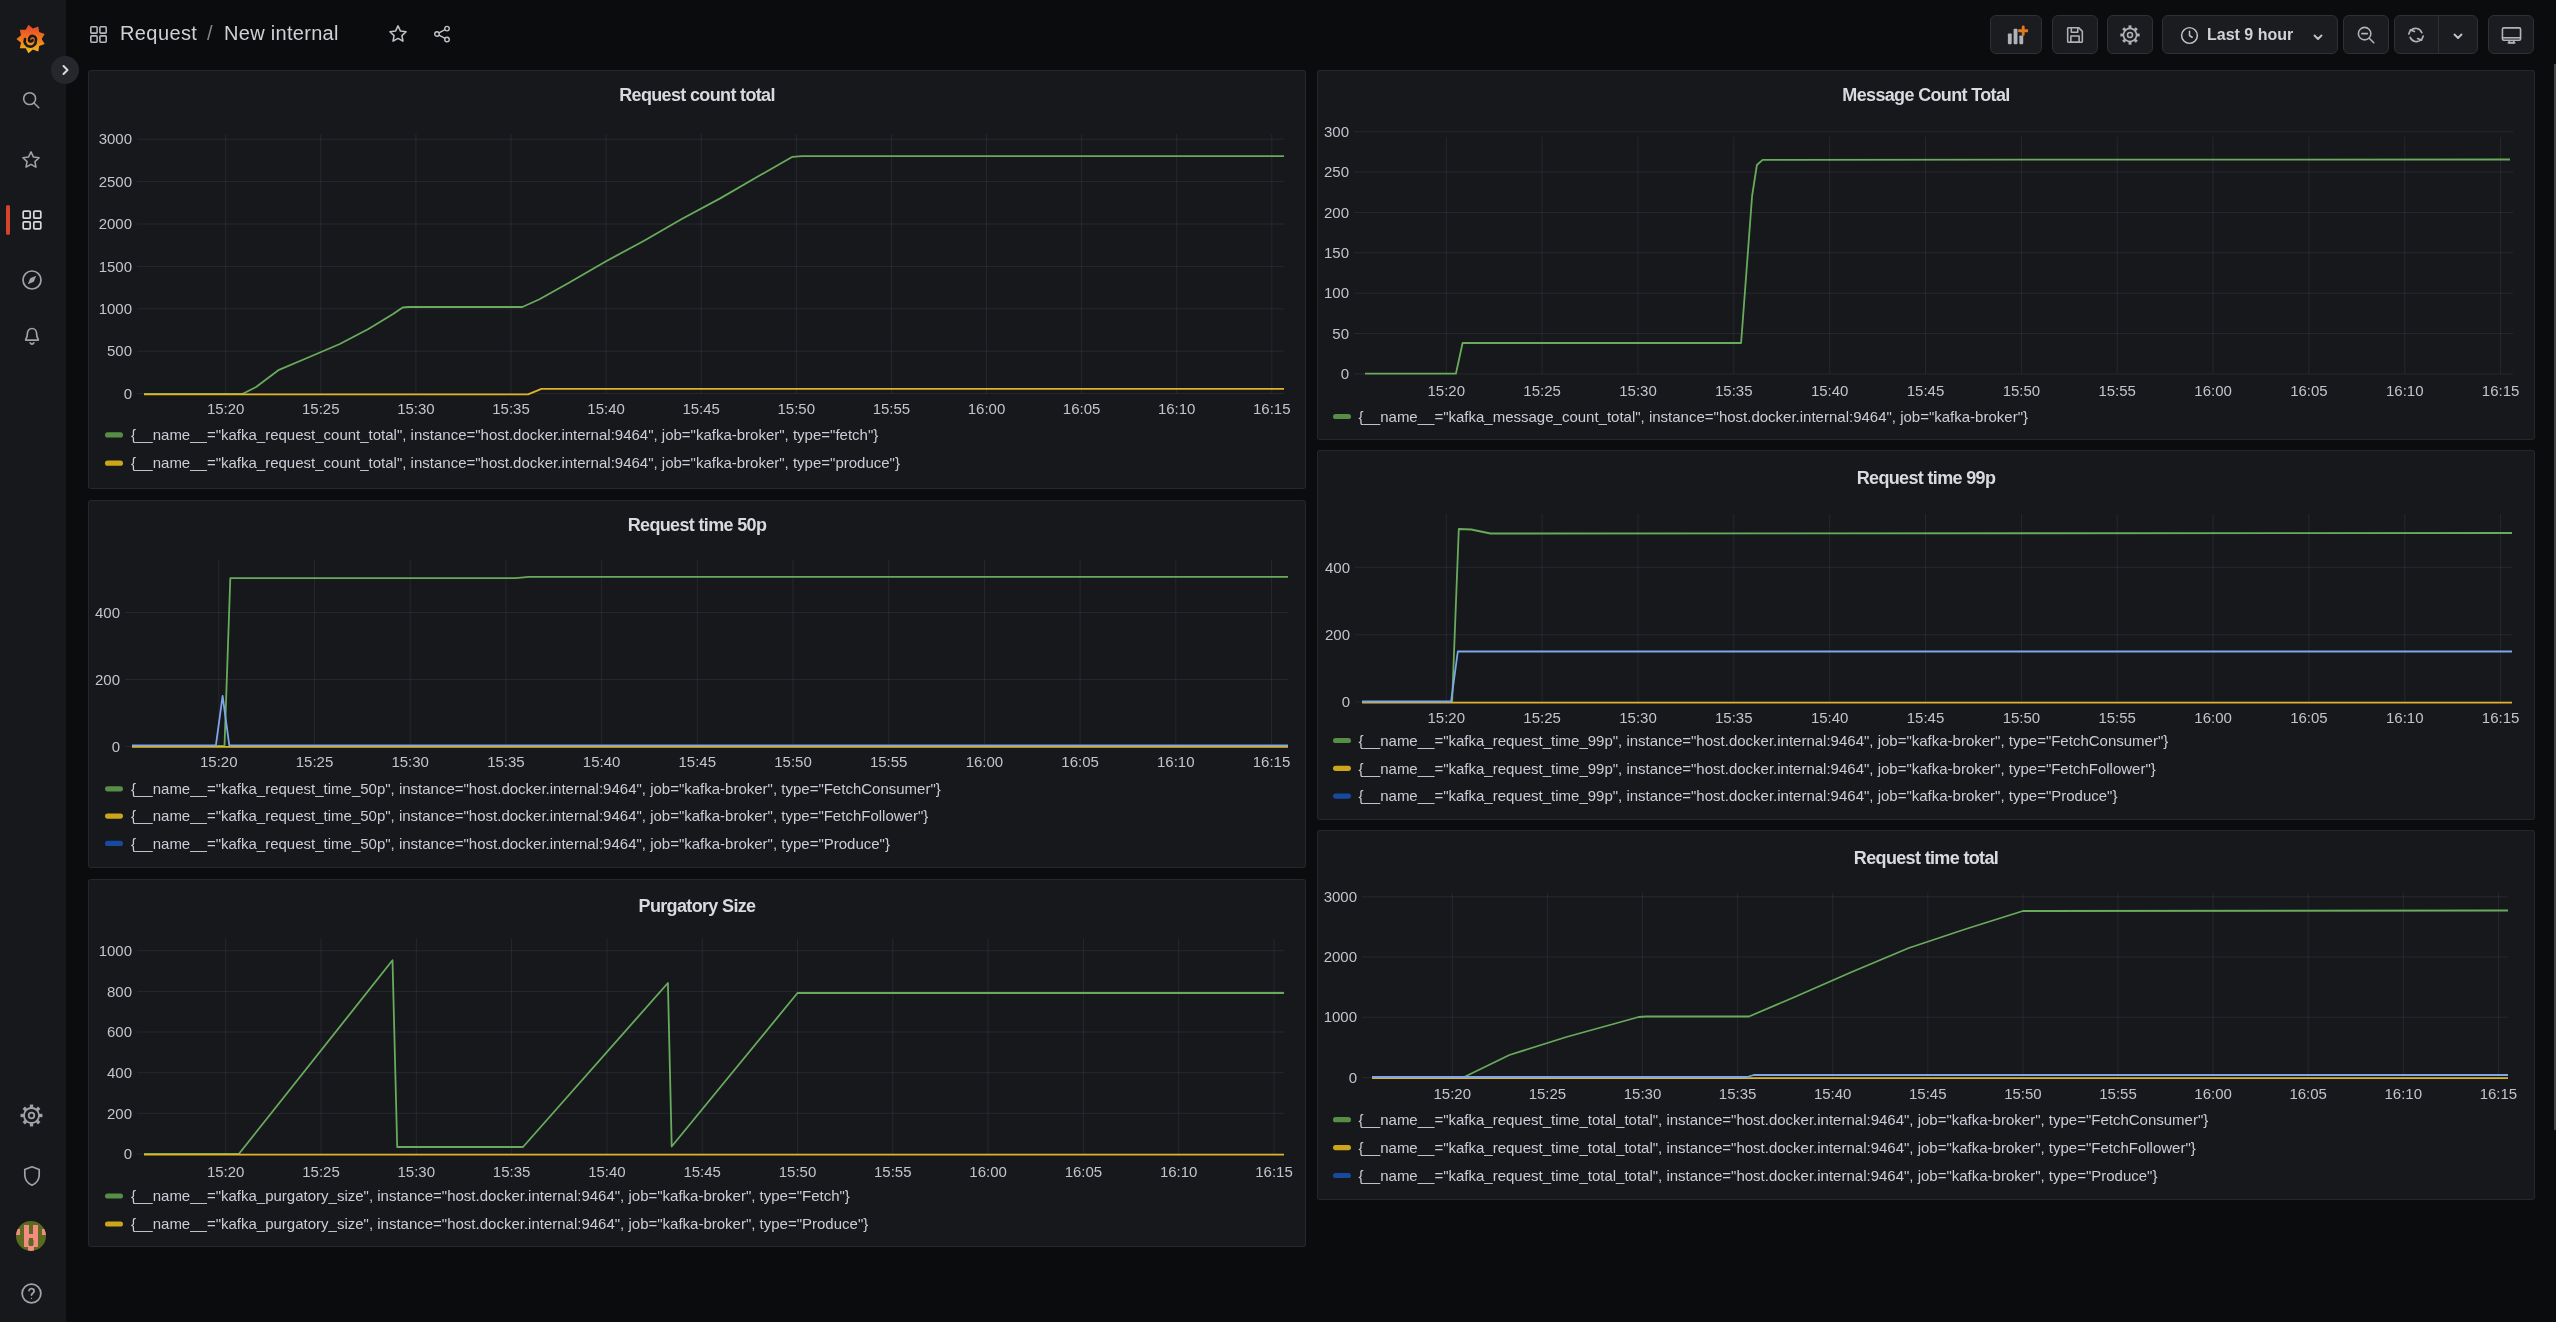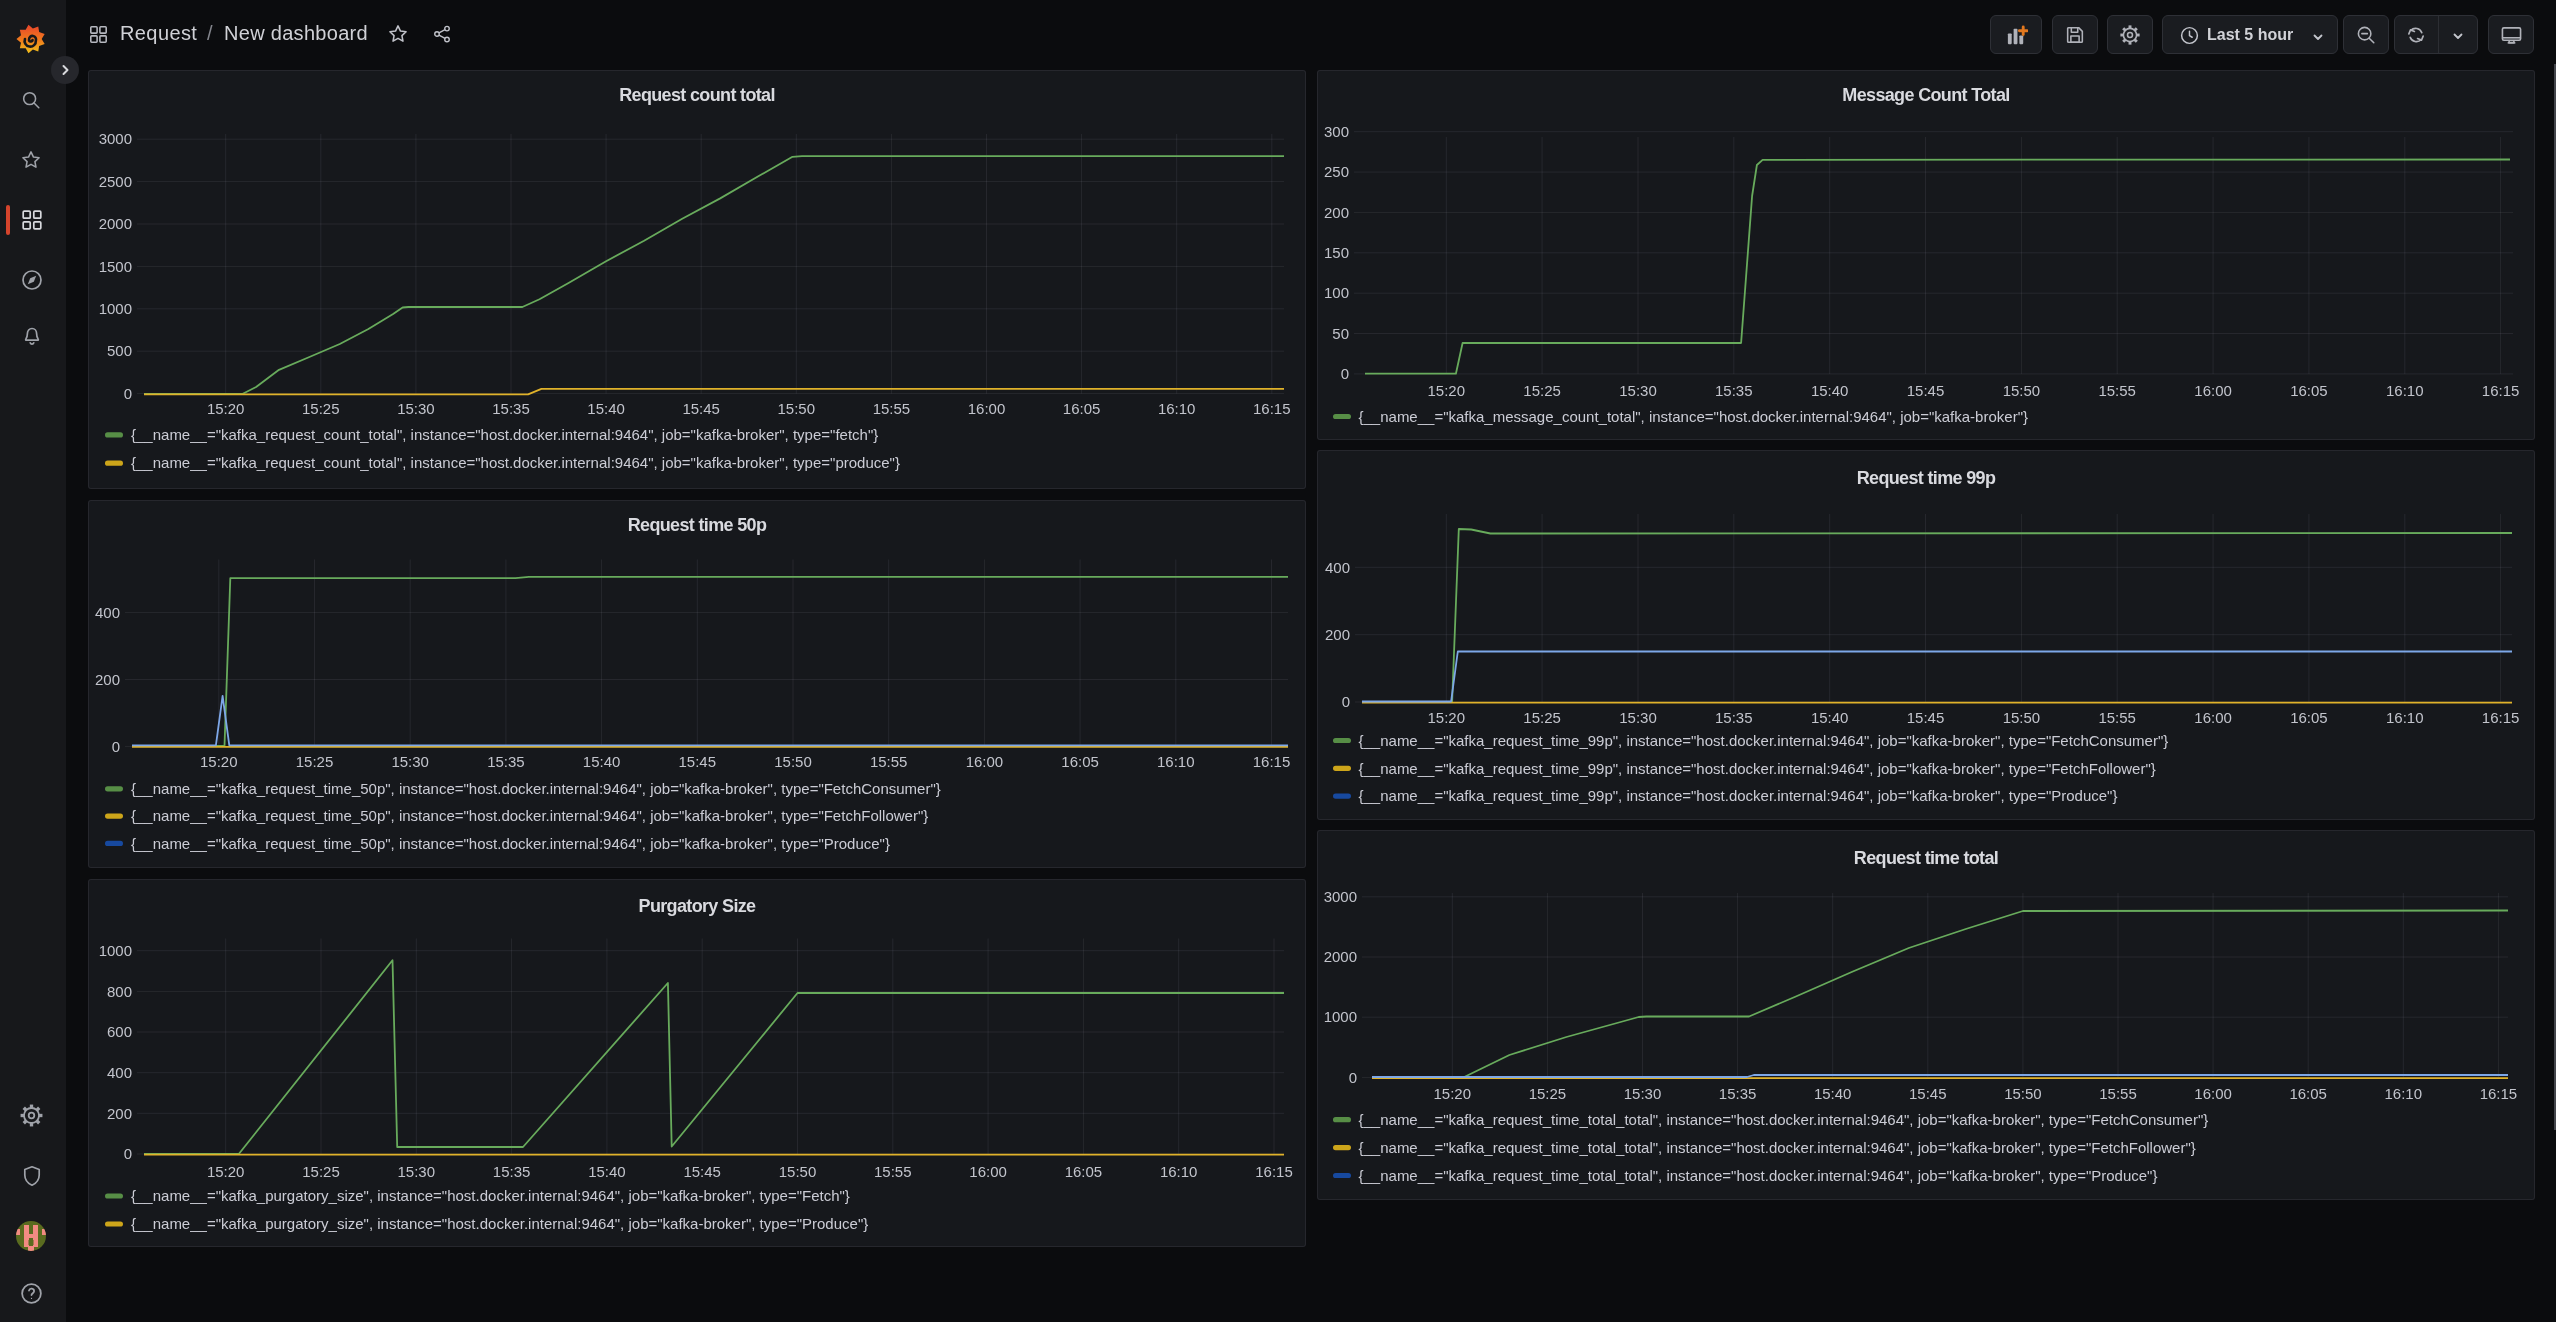--- a/index.html
+++ b/index.html
@@ -269,21 +269,21 @@
 
 <div style="position:absolute;left:66px;top:0;width:2490px;height:64px;background:#0b0c0e">
 <svg style="position:absolute;left:22px;top:24px" width="21" height="21" viewBox="0 0 24 24" fill="none" stroke="#b6b8bf" stroke-width="1.8">
 <rect x="3.2" y="3.2" width="7.2" height="7.2" rx="1"></rect>
       <rect x="13.6" y="3.2" width="7.2" height="7.2" rx="1"></rect>
       <rect x="3.2" y="13.6" width="7.2" height="7.2" rx="1"></rect>
       <rect x="13.6" y="13.6" width="7.2" height="7.2" rx="1"></rect>
     </svg>
 <div style="position:absolute;left:54px;top:21px;font-size:20px;letter-spacing:0.4px;color:rgba(210,211,217,0.99)">Request</div>
 <div style="position:absolute;left:141px;top:21px;font-size:20px;color:rgba(133,135,142,0.99)">/</div>
-<div style="position:absolute;left:158px;top:21px;font-size:20px;letter-spacing:0.3px;color:rgba(210,211,217,0.99)">New dashboard</div>
+<div style="position:absolute;left:158px;top:21px;font-size:20px;letter-spacing:0.3px;color:rgba(210,211,217,0.99)">New internal</div>
 <svg style="position:absolute;left:321px;top:23px" width="22" height="22" viewBox="0 0 24 24" fill="none" stroke="#c0c2c9" stroke-width="1.7" stroke-linejoin="round">
 <path d="M12 3.2l2.7 5.6 6.1.8-4.5 4.2 1.1 6-5.4-3-5.4 3 1.1-6L3.2 9.6l6.1-.8z"></path>
     </svg>
 <svg style="position:absolute;left:366px;top:24px" width="20" height="20" viewBox="0 0 24 24" fill="none" stroke="#c0c2c9" stroke-width="1.7">
 <circle cx="18" cy="5.5" r="2.7"></circle>
       <circle cx="6" cy="12" r="2.7"></circle>
       <circle cx="18" cy="18.5" r="2.7"></circle>
 <line x1="8.4" y1="10.7" x2="15.6" y2="6.8"></line>
       <line x1="8.4" y1="13.3" x2="15.6" y2="17.2"></line>
     </svg>
@@ -324,21 +324,21 @@
           </g>
           <circle cx="12" cy="12" r="7.2" fill="none"></circle>
           <circle cx="12" cy="12" r="2.7" fill="none"></circle>
         </svg>
       </div>
 <div style="position:absolute;left:2096px;top:15px;width:176px;height:39px;background:#1a1c20;border:1px solid #2e3036;border-radius:6px;box-sizing:border-box">
         <svg style="position:absolute;left:16px;top:9px" width="21" height="21" viewBox="0 0 24 24" fill="none" stroke="#c3c5cc" stroke-width="1.7" stroke-linecap="round">
 <circle cx="12" cy="12" r="9"></circle>
           <path d="M12 7v5.2L15 14"></path>
         </svg>
-        <div style="position:absolute;left:44px;top:9px;font-size:16px;font-weight:bold;color:rgba(211,212,218,0.99)">Last 5 hour</div>
+        <div style="position:absolute;left:44px;top:9px;font-size:16px;font-weight:bold;color:rgba(211,212,218,0.99)">Last 9 hour</div>
         <div style="position:absolute;left:148px;top:13px"><svg width="14" height="14" viewBox="0 0 14 14" fill="none" stroke="#c3c5cc" stroke-width="1.8" stroke-linecap="round" stroke-linejoin="round">
             <path d="M3.5 5.5L7 9l3.5-3.5"></path>
           </svg></div>
       </div>
 <div style="position:absolute;left:2277px;top:15px;width:46px;height:39px;background:#1a1c20;border:1px solid #2e3036;border-radius:6px;box-sizing:border-box">
         <svg style="position:absolute;left:11px;top:8px" width="22" height="22" viewBox="0 0 24 24" fill="none" stroke="#b0b2b9" stroke-width="1.7" stroke-linecap="round">
 <circle cx="10.5" cy="10.5" r="6.8"></circle>
           <line x1="7.5" y1="10.5" x2="13.5" y2="10.5"></line>
           <line x1="15.5" y1="15.5" x2="20.5" y2="20.5"></line>
         </svg>

